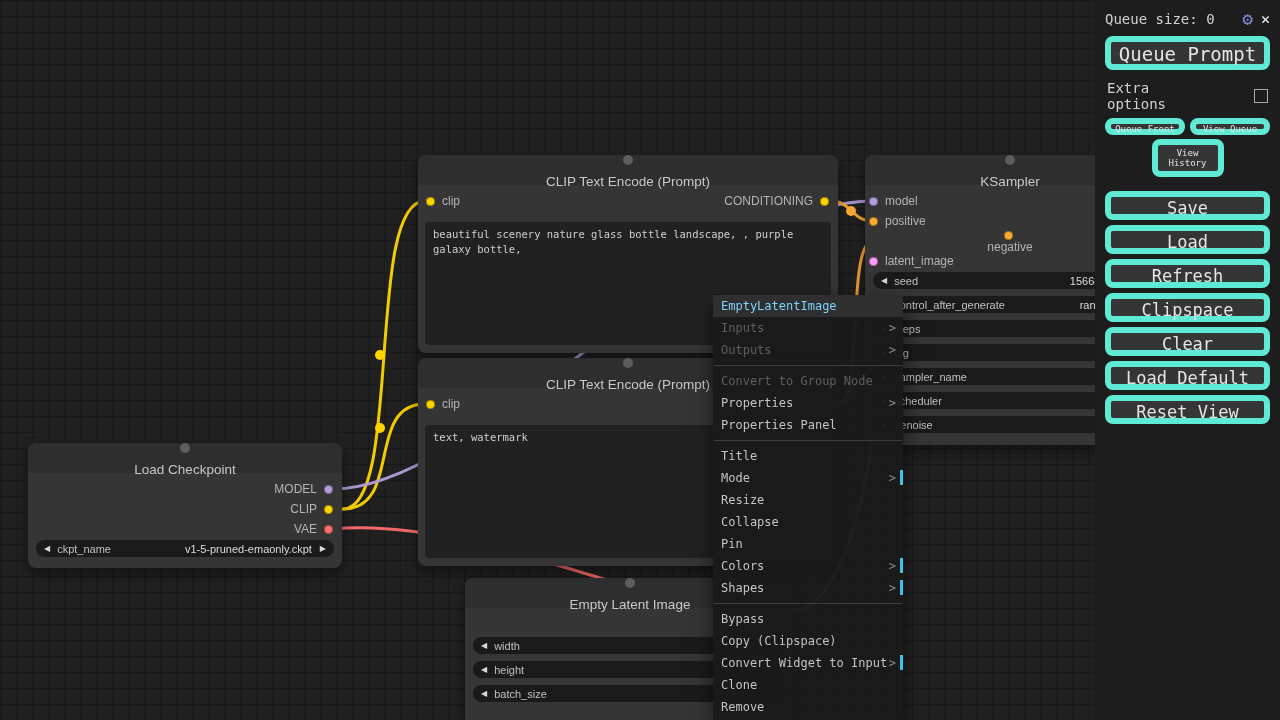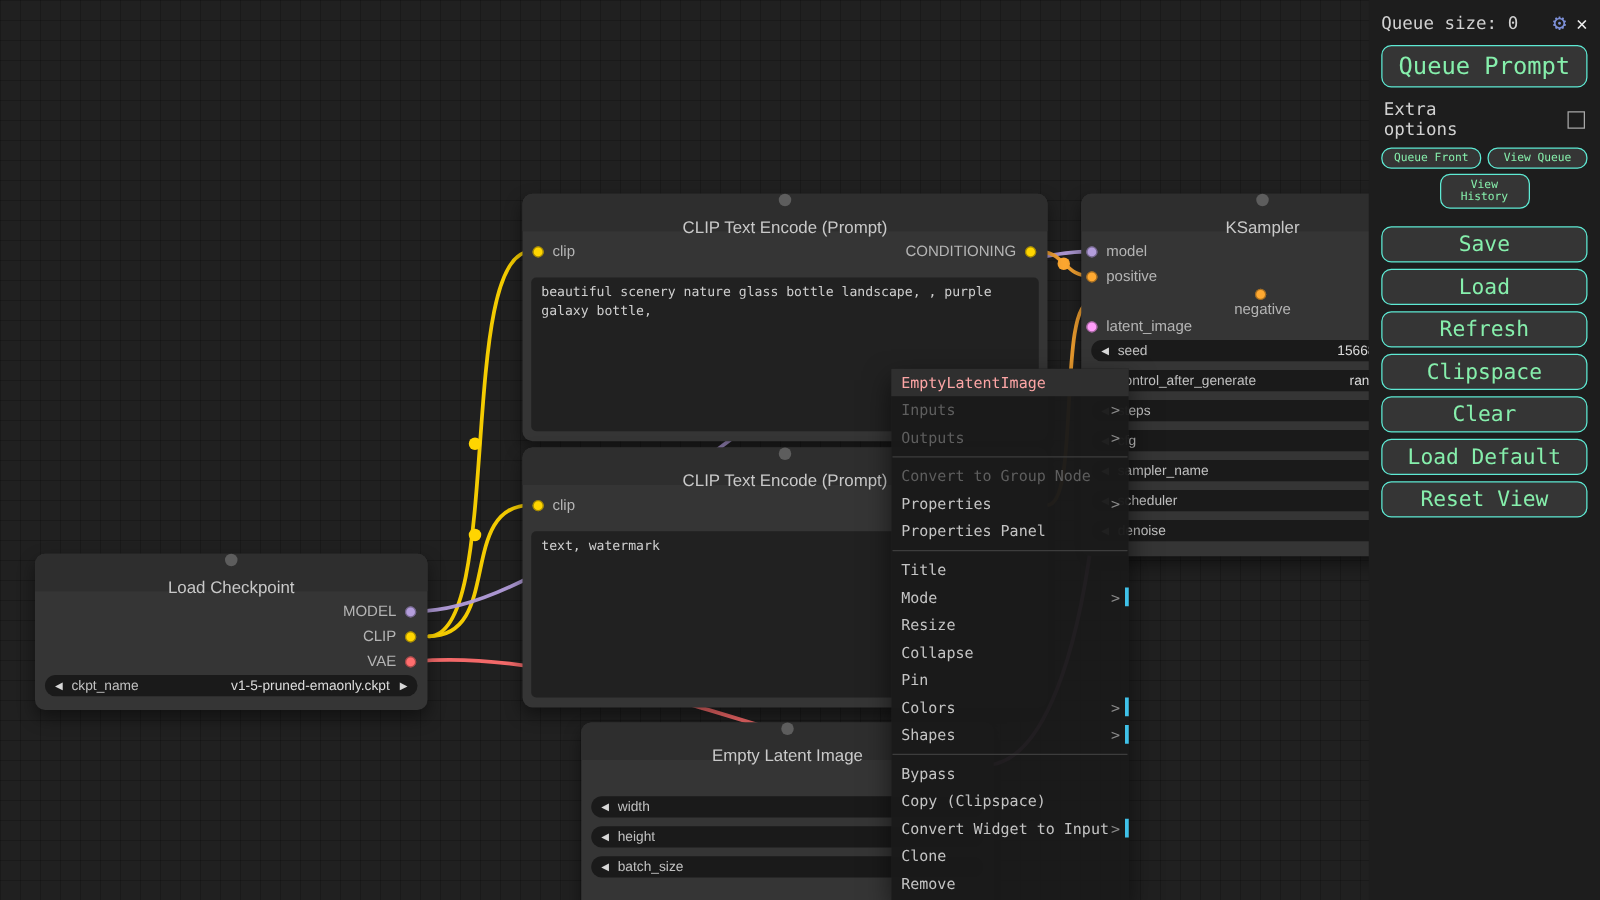--- a/index.html
+++ b/index.html
@@ -31,36 +31,36 @@
         overflow:hidden;}
   .widget{position:absolute;height:17px;background:#1a1a1a;border-radius:9px;
         display:flex;align-items:center;padding:0 8px;color:#c0c0c0;font-size:11px;overflow:hidden;}
   .widget .arrow{font-size:8px;color:#d8d8d8;flex:0 0 auto;}
   .widget .wlabel{margin-left:7px;white-space:nowrap;}
   .widget .wvalue{margin-left:auto;margin-right:8px;color:#dcdcdc;white-space:nowrap;}
   
   .ctx{position:absolute;left:713px;top:295px;width:190px;z-index:10;
        background:rgba(26,26,26,.97);box-shadow:0 8px 20px rgba(0,0,0,.55);
        font:12px "DejaVu Sans Mono",monospace;color:#c4c4c4;padding-bottom:3px;}
-  .ctx-title{background:#2f2f2f;color:#fca5a5;padding:4px 8px;}
+  .ctx-title{background:#2f2f2f;color:#7dd3fc;padding:4px 8px;}
   .ctx-item{position:relative;padding:3px 8px;line-height:16px;cursor:default;}
   .ctx-item.disabled{color:#5e5e5e;}
   .ctx-item .sub{position:absolute;right:7px;top:3px;color:#8a8a8a;}
   .ctx-item.accent::after{content:"";position:absolute;right:0;top:3px;width:3px;height:15px;background:#3fc1e8;}
   .ctx-sep{height:1px;background:#3d3d3d;margin:4px 1px;}
   
   .side{position:absolute;top:0;right:0;width:185px;height:720px;z-index:20;
         background:#1d1d1d;box-sizing:border-box;padding:8px 10px;
         font-family:"DejaVu Sans Mono",monospace;color:#d2d2d2;}
   .side-top{display:flex;align-items:center;font-size:14px;margin:2px 0 8px 0;}
   .side-top .qsize{flex:1;}
   .gear{color:#7d90d8;font-size:18px;line-height:1;margin-right:8px;cursor:pointer;}
   .closex{color:#f0f0f0;font-size:15px;line-height:1;cursor:pointer;}
-  .sbtn{display:block;background:#353535;border:1px solid #5eead4;border-radius:8px;
-        color:#86efac;font-family:inherit;cursor:pointer;box-sizing:border-box;}
+  .sbtn{display:block;background:#353535;border:6px solid #5eead4;border-radius:8px;
+        color:#e5e5e5;font-family:inherit;cursor:pointer;box-sizing:border-box;}
   .qp{width:100%;height:34px;font-size:19px;margin-bottom:10px;}
   .extra{display:flex;align-items:center;font-size:14px;margin:2px 0 6px 2px;gap:40px;}
   .extra .lbl{flex:1;}
   .chk{width:12px;height:12px;border:1px solid #a8a8a8;background:transparent;margin-right:2px;cursor:pointer;}
   .tinyrow{display:flex;gap:5px;margin-bottom:4px;}
   .tiny{flex:1;height:17px;font-size:9px;padding:0;}
   .vhist{width:72px;margin:2px auto 14px auto;font-size:9px;padding:3px 4px;text-align:center;}
   .act{width:100%;height:29px;font-size:17px;margin:5px 0;}
 </style>
 </head>

